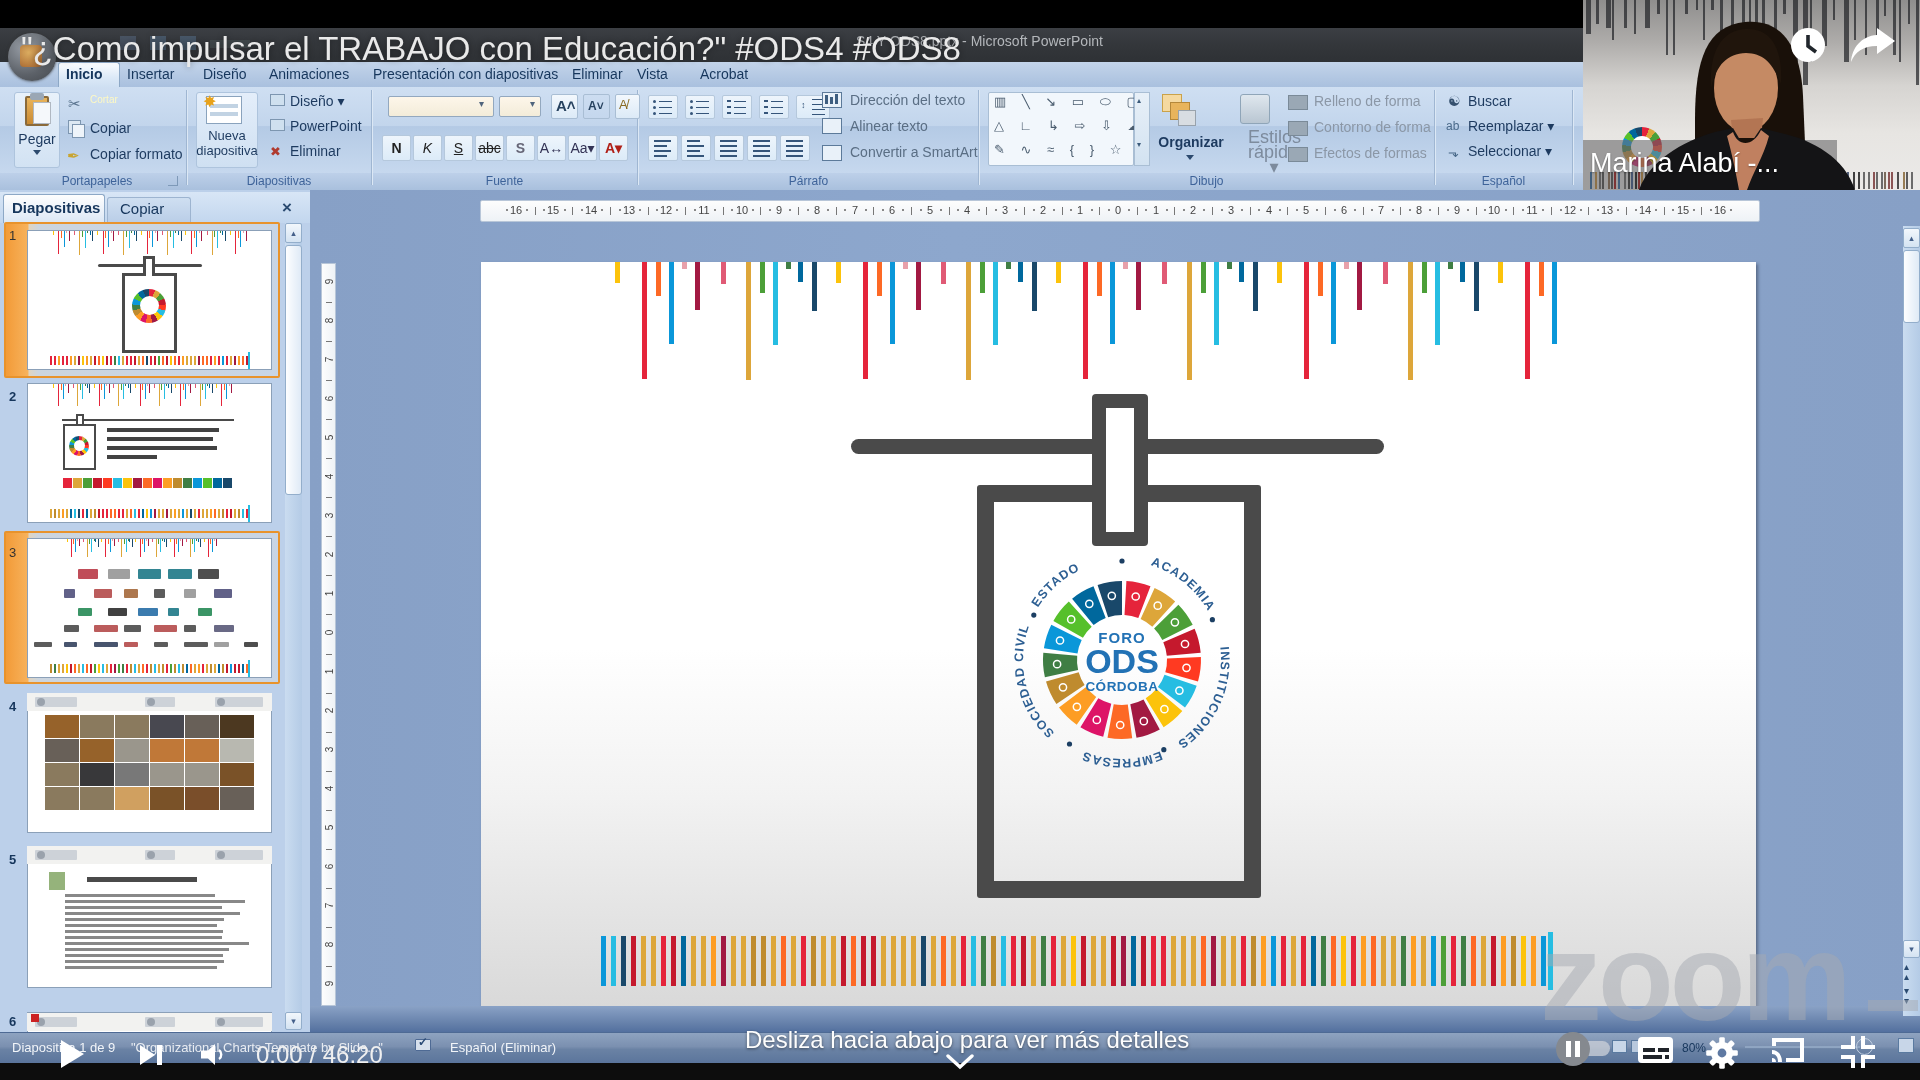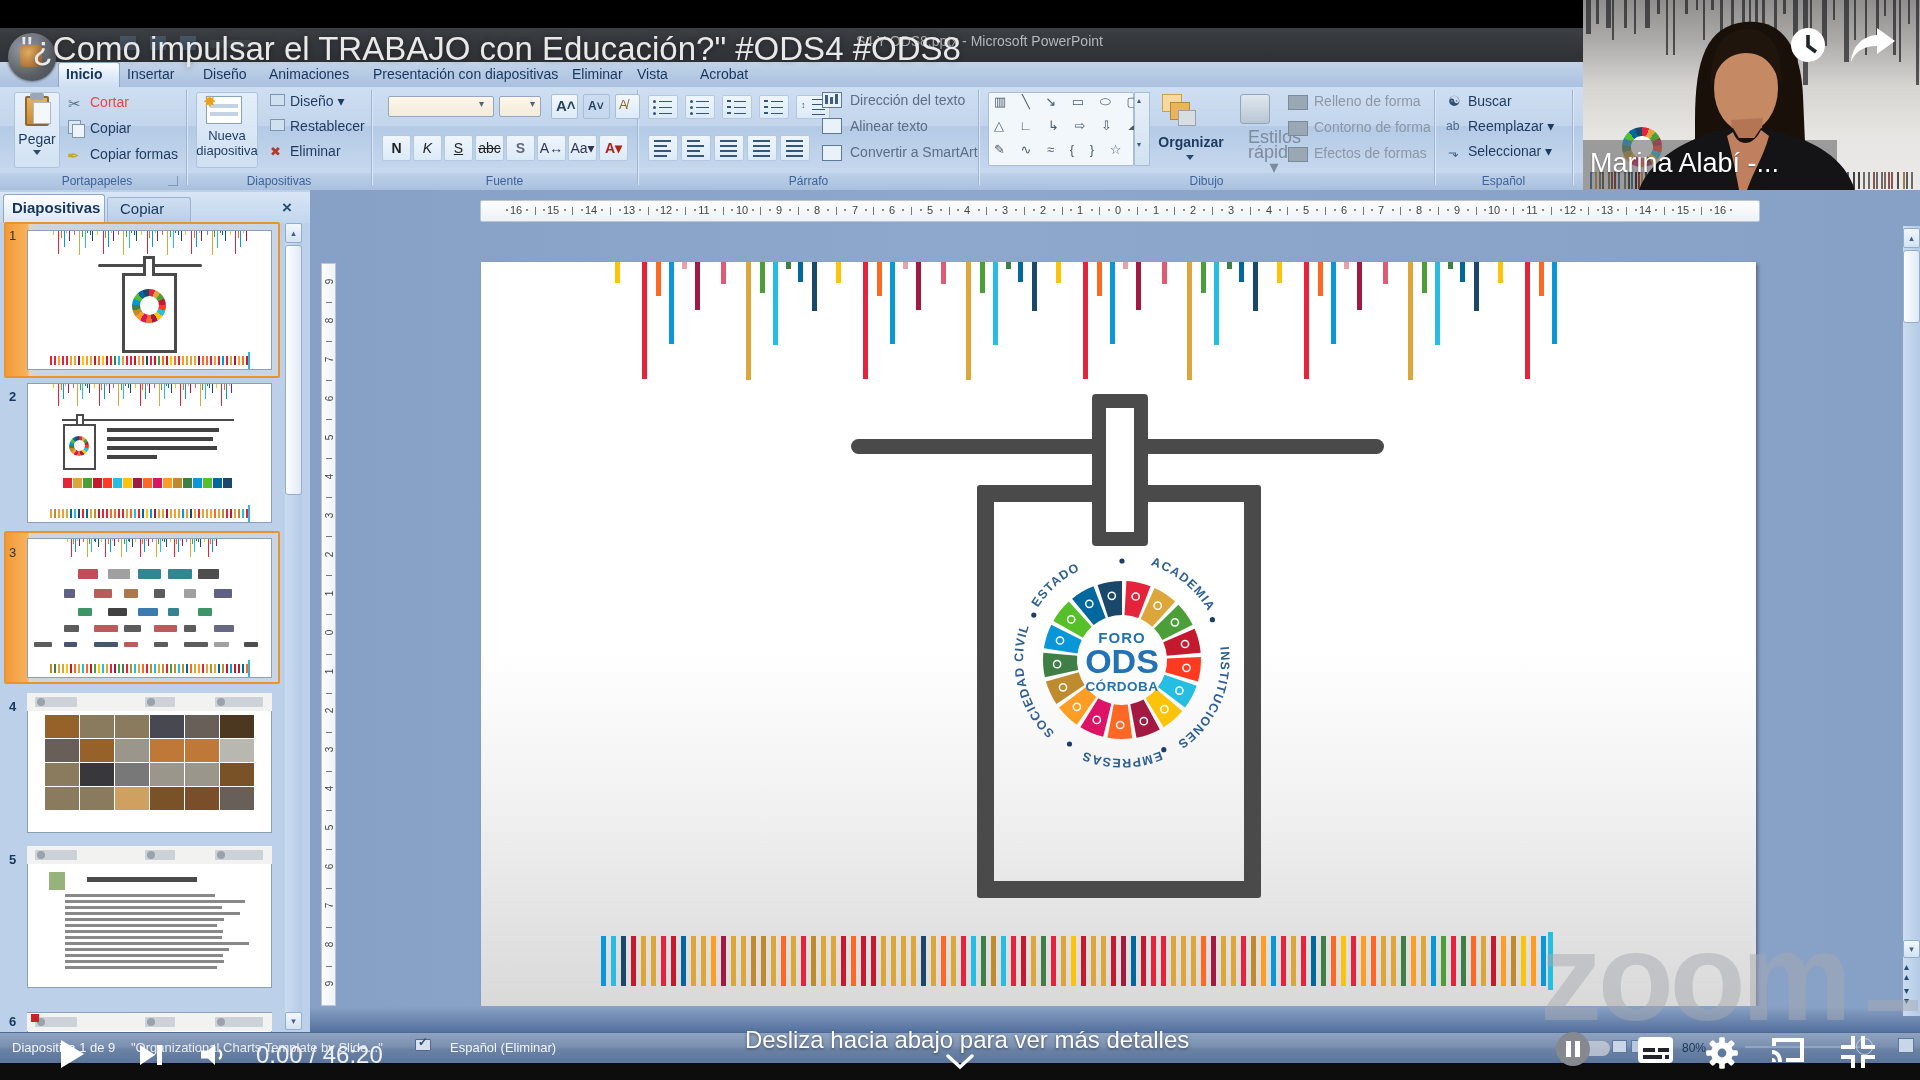--- a/index.html
+++ b/index.html
@@ -44,36 +44,36 @@
 <div class="abs" style="left:980px;top:174px;width:453px;text-align:center;font-size:12px;color:#3e6399">Dibujo</div>
 <div class="abs" style="left:1436px;top:174px;width:135px;text-align:center;font-size:12px;color:#3e6399">Español</div>
 <div class="abs" style="left:168px;top:176px;width:10px;height:10px;border:1px solid #7e99b8;border-top:none;border-left:none;font-size:8px;color:#3e6399"></div>
 <div class="abs" style="left:14px;top:92px;width:46px;height:76px;background:linear-gradient(#e8f1fa,#d2e2f3);border:1px solid #aec4dd;border-radius:3px"></div>
 <div class="abs" style="left:25px;top:96px;width:24px;height:30px;background:linear-gradient(#e8b45c,#c98a33);border:2px solid #8a6a3a;border-radius:2px"></div>
 <div class="abs" style="left:30px;top:93px;width:14px;height:7px;background:#9aa7b5;border-radius:2px"></div>
 <div class="abs" style="left:33px;top:102px;width:18px;height:22px;background:#f5f8fb;border:1px solid #b0b8c2"></div>
 <div class="abs" style="left:15px;top:131px;width:44px;text-align:center;font-size:14px;color:#1d3a5f">Pegar</div>
 <div class="abs" style="left:33px;top:150px;width:0;height:0;border-left:4px solid transparent;border-right:4px solid transparent;border-top:5px solid #2c4a6e"></div>
 <div class="abs" style="left:68px;top:95px;font-size:15px;color:#5a748f">✂</div>
-<div class="abs" style="left:90px;top:94px;font-size:14px;color:#ef4444">Cortar</div>
+<div class="abs" style="left:90px;top:94px;font-size:10px;color:#fef9c3">Cortar</div>
 <div class="abs" style="left:68px;top:120px;width:13px;height:14px;background:#dce8f3;border:1px solid #7d96b0"></div>
 <div class="abs" style="left:72px;top:124px;width:13px;height:14px;background:#eef4fa;border:1px solid #7d96b0"></div>
 <div class="abs" style="left:90px;top:120px;font-size:14px;color:#1d3a5f">Copiar</div>
 <div class="abs" style="left:67px;top:147px;font-size:15px;color:#c8a430">✒</div>
-<div class="abs" style="left:90px;top:146px;font-size:14px;color:#1d3a5f">Copiar formas</div>
+<div class="abs" style="left:90px;top:146px;font-size:14px;color:#1d3a5f">Copiar formato</div>
 <div class="abs" style="left:196px;top:92px;width:62px;height:76px;background:linear-gradient(#e4eefa,#cfe0f2);border:1px solid #aec4dd;border-radius:3px"></div>
 <div class="abs" style="left:206px;top:96px;width:36px;height:28px;background:#fff;border:1px solid #8aa3bd"></div>
 <div class="abs" style="left:210px;top:104px;width:28px;height:4px;background:#c2d3e3"></div>
 <div class="abs" style="left:210px;top:112px;width:28px;height:4px;background:#c2d3e3"></div>
 <div class="abs" style="left:203px;top:92px;font-size:16px;color:#e8a21a">✸</div>
 <div class="abs" style="left:196px;top:128px;width:62px;text-align:center;font-size:13px;color:#1d3a5f;line-height:15px">Nueva<br>diapositiva</div>
 <div class="abs" style="left:270px;top:94px;width:15px;height:12px;background:#cfe0ef;border:1px solid #7d96b0"></div>
 <div class="abs" style="left:290px;top:93px;font-size:14px;color:#1d3a5f">Diseño ▾</div>
 <div class="abs" style="left:270px;top:119px;width:15px;height:12px;background:#cfe0ef;border:1px solid #7d96b0"></div>
-<div class="abs" style="left:290px;top:118px;font-size:14px;color:#1d3a5f">Restablecer</div>
+<div class="abs" style="left:290px;top:118px;font-size:14px;color:#1d3a5f">PowerPoint</div>
 <div class="abs" style="left:270px;top:144px;font-size:13px;color:#b03a2e">✖</div>
 <div class="abs" style="left:290px;top:143px;font-size:14px;color:#1d3a5f">Eliminar</div>
 <div class="abs" style="left:388px;top:96px;width:106px;height:21px;background:linear-gradient(#fdf6ea,#f3ecd9);border:1px solid #93a8bf;border-radius:2px"></div>
 <div class="abs" style="left:479px;top:98px;font-size:10px;color:#50657d">▾</div>
 <div class="abs" style="left:499px;top:96px;width:42px;height:21px;background:linear-gradient(#fdf6ea,#f3ecd9);border:1px solid #93a8bf;border-radius:2px"></div>
 <div class="abs" style="left:530px;top:98px;font-size:10px;color:#50657d">▾</div>
 <div class="abs" style="left:551px;top:94px;width:27px;height:25px;background:linear-gradient(#f3f8fd,#dceaf7);border:1px solid #a9bed4;border-radius:2px"></div>
 <div class="abs" style="left:556px;top:97px;font-size:15px;font-weight:bold;color:#27425f">A˄</div>
 <div class="abs" style="left:583px;top:94px;width:27px;height:25px;border:1px solid #a9bed4;border-radius:2px"></div>
 <div class="abs" style="left:588px;top:99px;font-size:12px;font-weight:bold;color:#27425f">A˅</div>

